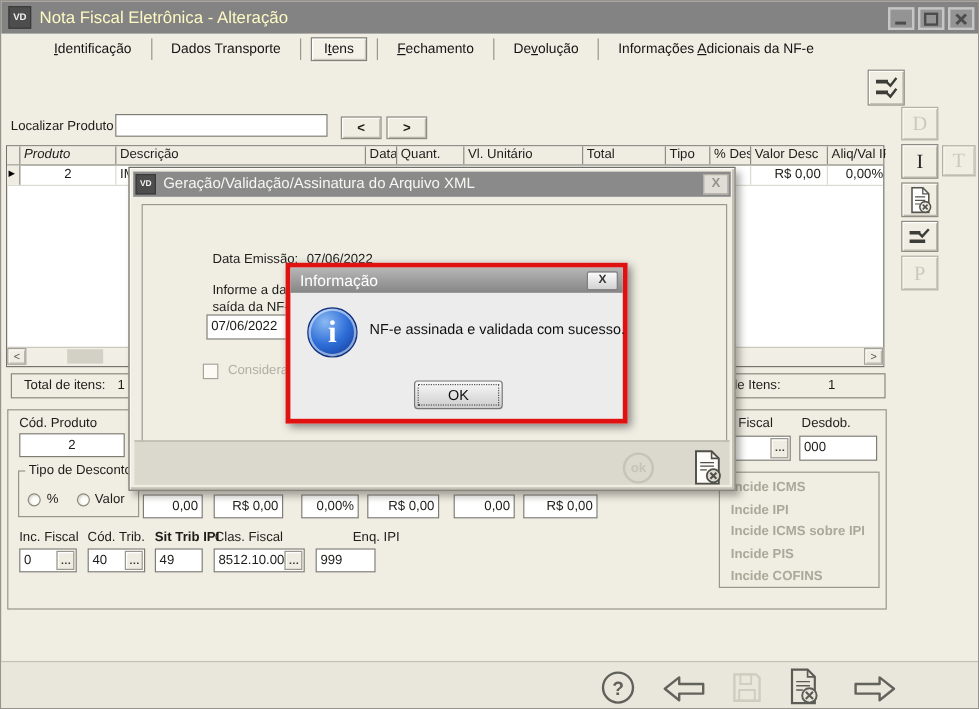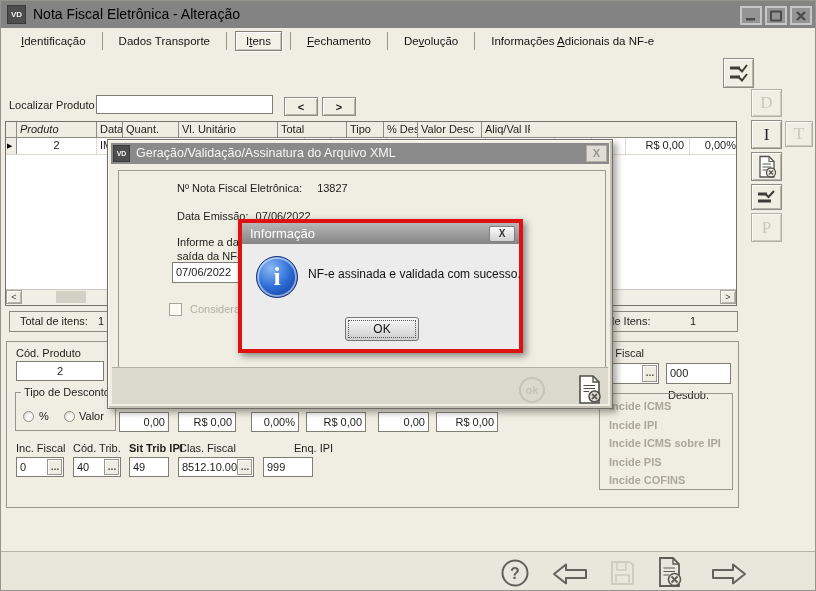--- a/index.html
+++ b/index.html
@@ -4,25 +4,25 @@
 <style>
   html,body{margin:0;padding:0;background:#d0d0d0;}
   #screen{position:relative;width:816px;height:591px;background:#F0EDE2;overflow:hidden;
           font-family:"Liberation Sans","DejaVu Sans",sans-serif;font-size:11px;color:#1d1d1a;
           box-sizing:border-box;border:1px solid #96948c;}
   
   .titlebar{position:absolute;left:0;top:0;width:816px;height:27px;background:#838383;}
   .vdlogo{position:absolute;background:#4d4d4d;color:#f2f2ef;font-weight:bold;text-align:center;
           border:1px solid #3a3a3a;box-sizing:border-box;}
   .titlebar .vdlogo{left:6px;top:4px;width:19px;height:19px;font-size:8px;line-height:17px;}
-  .wintitle{position:absolute;left:32px;top:0;line-height:27px;color:#000000;font-size:14px;white-space:nowrap;}
+  .wintitle{position:absolute;left:32px;top:0;line-height:27px;color:#fef9c3;font-size:14px;white-space:nowrap;}
   .winbtn{position:absolute;top:5px;width:22px;height:19px;background:#949494;border:2px solid #c6c6c6;
           box-sizing:border-box;display:flex;align-items:center;justify-content:center;}
   
-  .tabbar{position:absolute;left:0;top:27px;width:816px;height:26px;display:flex;align-items:center;padding-left:6px;box-sizing:border-box;}
+  .tabbar{position:absolute;left:0;top:27px;width:816px;height:26px;display:flex;align-items:center;padding-left:30px;box-sizing:border-box;}
   .tab{padding:4px 14px;white-space:nowrap;font-size:11.5px;color:#141414;}
   .tab u{text-decoration:underline;}
   .tab.sel{border:1px solid #84827a;background:#F4F2E8;padding:3px 10px;margin:0 6px;
            box-shadow:inset 1px 1px 0 #ffffff, inset -1px -1px 0 #c9c6bc, 1px 1px 0 #fbfaf4;}
   .tabsep{width:1px;height:18px;background:#9a988e;margin:0 2px;}
   
   .lbl{position:absolute;white-space:nowrap;color:#1d1d1a;}
   .field{position:absolute;background:#ffffff;border:1px solid #7f7d73;box-sizing:border-box;
          font-size:11px;line-height:18px;padding:0 3px;white-space:nowrap;overflow:hidden;}
   .btn3d{position:absolute;background:#F0EDE2;border:1px solid #8f8d83;box-sizing:border-box;
@@ -158,20 +158,21 @@
 
   <div class="lbl" style="left:8px;top:98px;">Localizar Produto</div>
   <input class="field" style="left: 95px; top: 94px; width: 177px; height: 19px;" value="">
   <div class="btn3d" style="left:283px;top:96px;width:34px;height:19px;font-weight:bold;">&lt;</div>
   <div class="btn3d" style="left:321px;top:96px;width:34px;height:19px;font-weight:bold;">&gt;</div>
 
   <div class="grid">
     <div class="ghead">
       <div class="hc" style="width:11px;"></div>
       <div class="hc" style="width:80px;font-style:italic;">Produto</div>
+      <div class="hc" style="width:208px;">Descrição</div>
       <div class="hc" style="width:26px;">Data</div>
       <div class="hc" style="width:56px;">Quant.</div>
       <div class="hc" style="width:99px;">Vl. Unitário</div>
       <div class="hc" style="width:69px;">Total</div>
       <div class="hc" style="width:37px;">Tipo</div>
       <div class="hc" style="width:34px;">% Desc</div>
       <div class="hc" style="width:64px;">Valor Desc</div>
       <div class="hc" style="width:48px;border-right:none;">Aliq/Val IPI</div>
     </div>
     <div class="grow">
@@ -242,21 +243,21 @@
     <span>8512.10.00</span>
     <span class="browse">…</span>
   </div>
   <div class="field" style="left:262px;top:456px;width:50px;height:20px;">999</div>
 
   <div class="lbl" style="left:588px;top:346px;">Cód. Fiscal</div>
   <div class="field" style="left:585px;top:362px;width:73px;height:21px;">
     <span></span>
     <span class="browse">…</span>
   </div>
-  <div class="lbl" style="left:667px;top:346px;margin-top:42px;">Desdob.</div>
+  <div class="lbl" style="left:667px;top:346px;">Desdob.</div>
   <div class="field" style="left:665px;top:362px;width:65px;height:21px;">000</div>
 
   <div class="incide">
     <div>Incide ICMS</div>
     <div>Incide IPI</div>
     <div>Incide ICMS sobre IPI</div>
     <div>Incide PIS</div>
     <div>Incide COFINS</div>
   </div>
 
@@ -338,24 +339,20 @@
     </span>
   </div>
 
   <div class="xmldlg">
     <div class="xmltitle">
       <div class="vdlogo">VD</div>
       <div class="txt">Geração/Validação/Assinatura do Arquivo XML</div>
       <div class="xclose">X</div>
     </div>
     <div class="xmlpanel"></div>
-    <div style="position:absolute;left:69px;top:42px;white-space:nowrap;">
-      <span>Nº Nota Fiscal Eletrônica:</span>
-      <span style="margin-left:12px;">13827</span>
-    </div>
     <div style="position:absolute;left:69px;top:70px;white-space:nowrap;">
       <span>Data Emissão:</span>
       <span style="margin-left:4px;">07/06/2022</span>
     </div>
     <div style="position:absolute;left:69px;top:96px;white-space:nowrap;">Informe a data de</div>
     <div style="position:absolute;left:69px;top:110px;white-space:nowrap;">saída da NF-e:</div>
     <div class="field" style="left:64px;top:122px;width:76px;height:21px;line-height:19px;">07/06/2022</div>
     <div class="cb" style="left:61px;top:163px;"></div>
     <div class="dim" style="position:absolute;left:82px;top:163px;white-space:nowrap;">Considerar</div>
     <div class="xmlfooter"></div>

